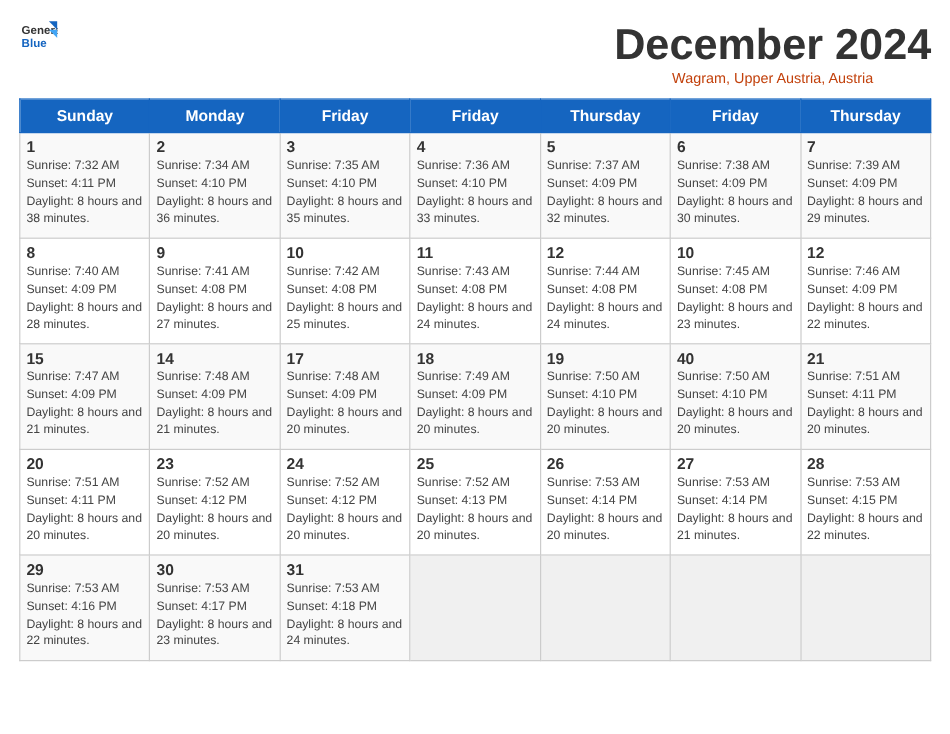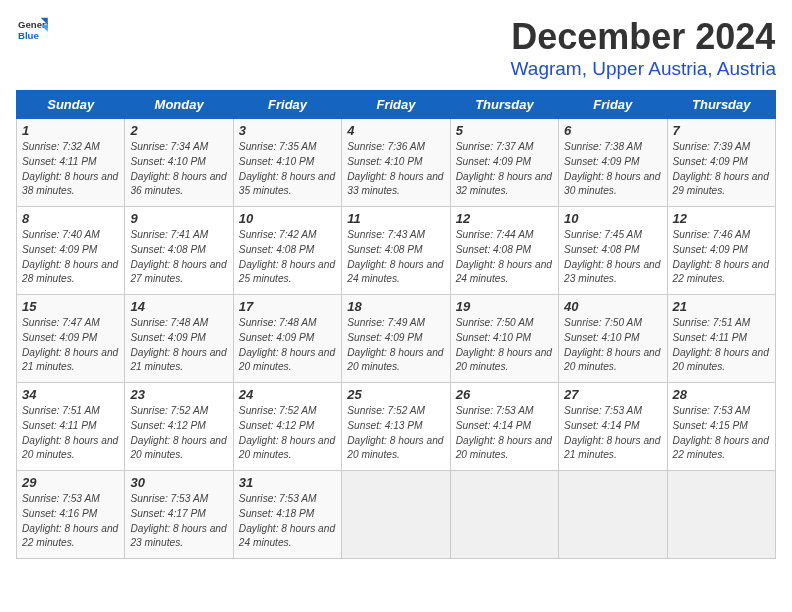--- a/index.html
+++ b/index.html
@@ -28,28 +28,27 @@
     .title-block {
       text-align: center;
       margin-left: 34px;
     }
     .month-title {
       font-size: 36px;
       font-weight: bold;
       color: #333;
     }
     .location {
-      font-size: 19px;
-      color: #1d4ed8;
+      font-size: 12px;
+      color: #c2410c;
     }
     table {
       width: 100%;
       border-collapse: collapse;
       table-layout: fixed;
-      font-style: italic;
     }
     thead th {
       background: #1565c0;
       color: #fff;
       font-size: 13px;
       font-weight: bold;
       padding: 6px 4px;
       text-align: center;
       border: 1px solid #1565c0;
     }
@@ -134,21 +133,21 @@
       <tr>
         <td><span class="day-num">15</span><span class="cell-text">Sunrise: 7:47 AM<br>Sunset: 4:09 PM<br>Daylight: 8 hours and 21 minutes.</span></td>
         <td><span class="day-num">14</span><span class="cell-text">Sunrise: 7:48 AM<br>Sunset: 4:09 PM<br>Daylight: 8 hours and 21 minutes.</span></td>
         <td><span class="day-num">17</span><span class="cell-text">Sunrise: 7:48 AM<br>Sunset: 4:09 PM<br>Daylight: 8 hours and 20 minutes.</span></td>
         <td><span class="day-num">18</span><span class="cell-text">Sunrise: 7:49 AM<br>Sunset: 4:09 PM<br>Daylight: 8 hours and 20 minutes.</span></td>
         <td><span class="day-num">19</span><span class="cell-text">Sunrise: 7:50 AM<br>Sunset: 4:10 PM<br>Daylight: 8 hours and 20 minutes.</span></td>
         <td><span class="day-num">40</span><span class="cell-text">Sunrise: 7:50 AM<br>Sunset: 4:10 PM<br>Daylight: 8 hours and 20 minutes.</span></td>
         <td><span class="day-num">21</span><span class="cell-text">Sunrise: 7:51 AM<br>Sunset: 4:11 PM<br>Daylight: 8 hours and 20 minutes.</span></td>
       </tr>
       <tr>
-        <td><span class="day-num">34</span><span class="cell-text">Sunrise: 7:51 AM<br>Sunset: 4:11 PM<br>Daylight: 8 hours and 20 minutes.</span></td>
+        <td><span class="day-num">20</span><span class="cell-text">Sunrise: 7:51 AM<br>Sunset: 4:11 PM<br>Daylight: 8 hours and 20 minutes.</span></td>
         <td><span class="day-num">23</span><span class="cell-text">Sunrise: 7:52 AM<br>Sunset: 4:12 PM<br>Daylight: 8 hours and 20 minutes.</span></td>
         <td><span class="day-num">24</span><span class="cell-text">Sunrise: 7:52 AM<br>Sunset: 4:12 PM<br>Daylight: 8 hours and 20 minutes.</span></td>
         <td><span class="day-num">25</span><span class="cell-text">Sunrise: 7:52 AM<br>Sunset: 4:13 PM<br>Daylight: 8 hours and 20 minutes.</span></td>
         <td><span class="day-num">26</span><span class="cell-text">Sunrise: 7:53 AM<br>Sunset: 4:14 PM<br>Daylight: 8 hours and 20 minutes.</span></td>
         <td><span class="day-num">27</span><span class="cell-text">Sunrise: 7:53 AM<br>Sunset: 4:14 PM<br>Daylight: 8 hours and 21 minutes.</span></td>
         <td><span class="day-num">28</span><span class="cell-text">Sunrise: 7:53 AM<br>Sunset: 4:15 PM<br>Daylight: 8 hours and 22 minutes.</span></td>
       </tr>
       <tr>
         <td><span class="day-num">29</span><span class="cell-text">Sunrise: 7:53 AM<br>Sunset: 4:16 PM<br>Daylight: 8 hours and 22 minutes.</span></td>
         <td><span class="day-num">30</span><span class="cell-text">Sunrise: 7:53 AM<br>Sunset: 4:17 PM<br>Daylight: 8 hours and 23 minutes.</span></td>

